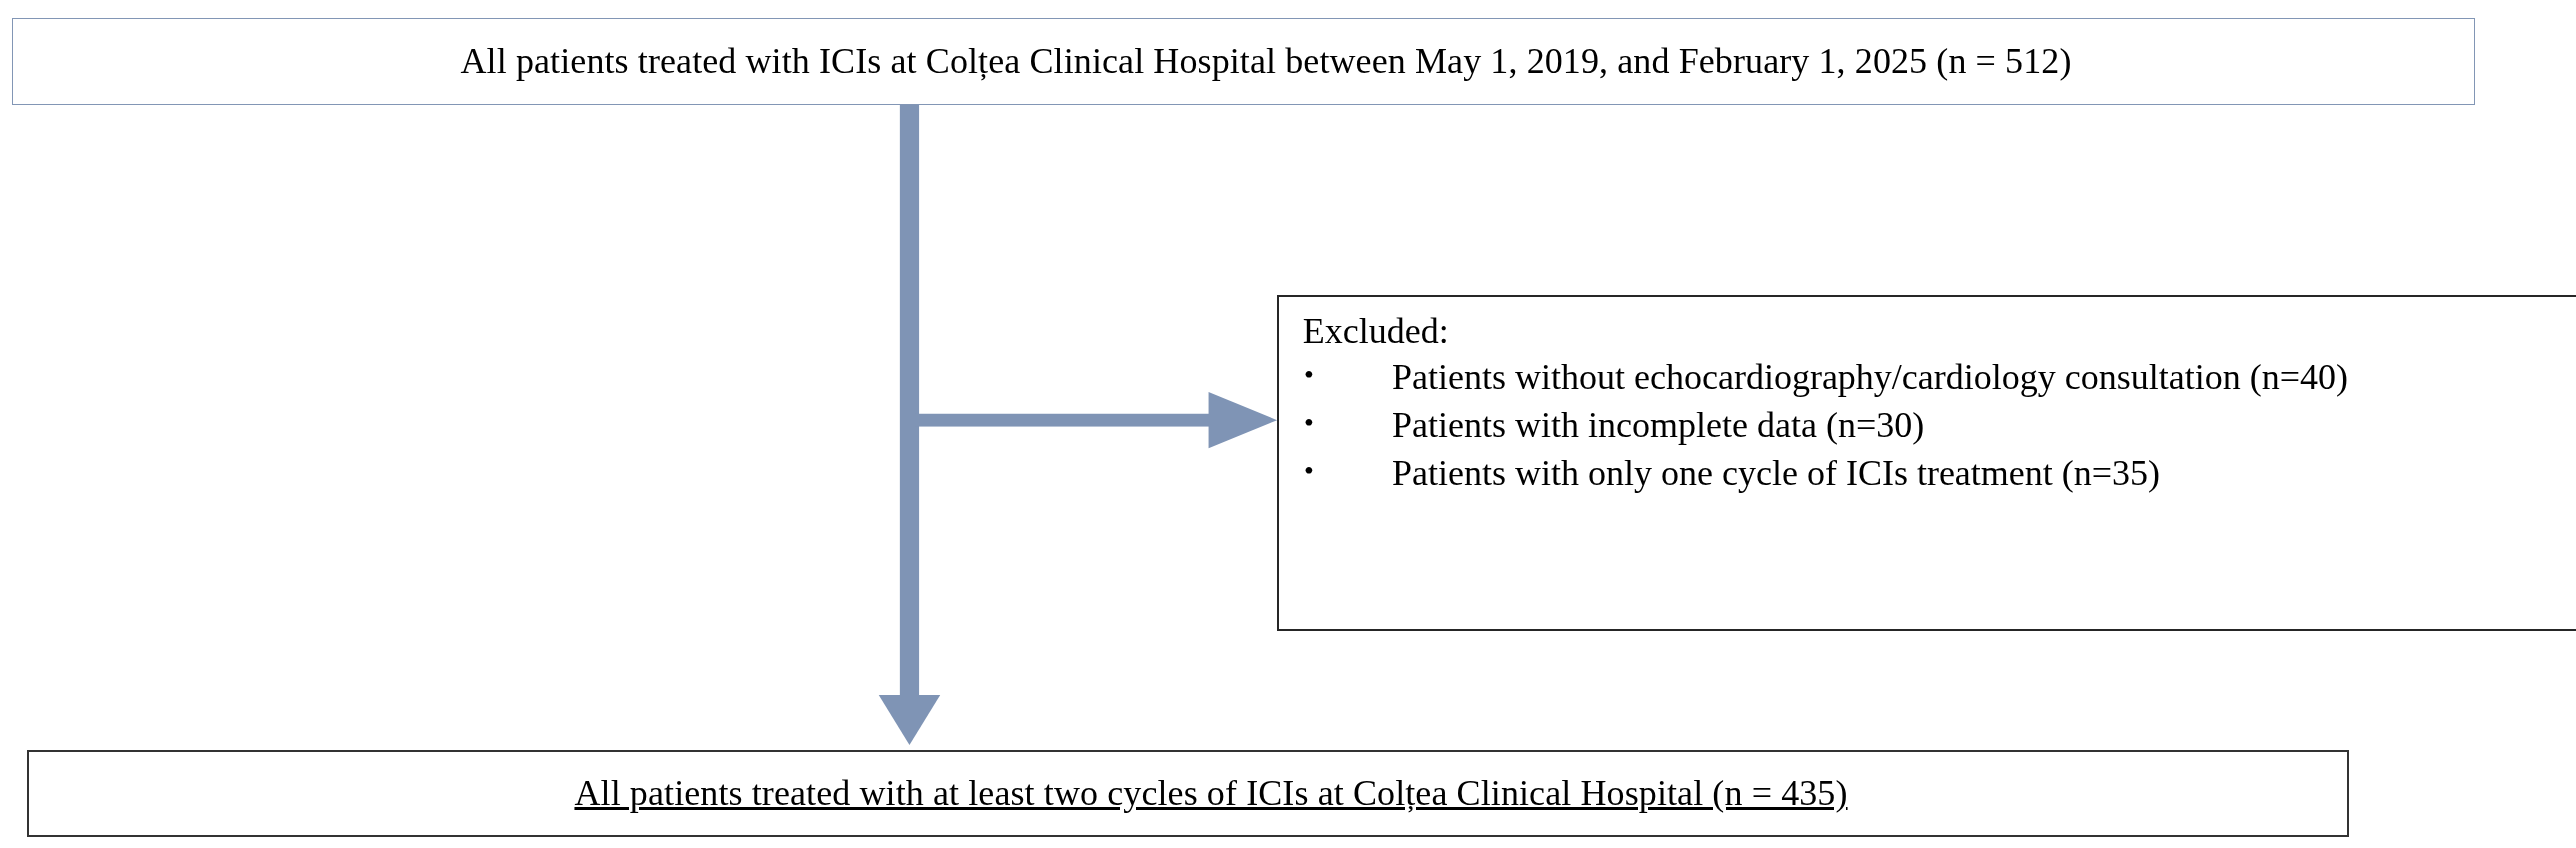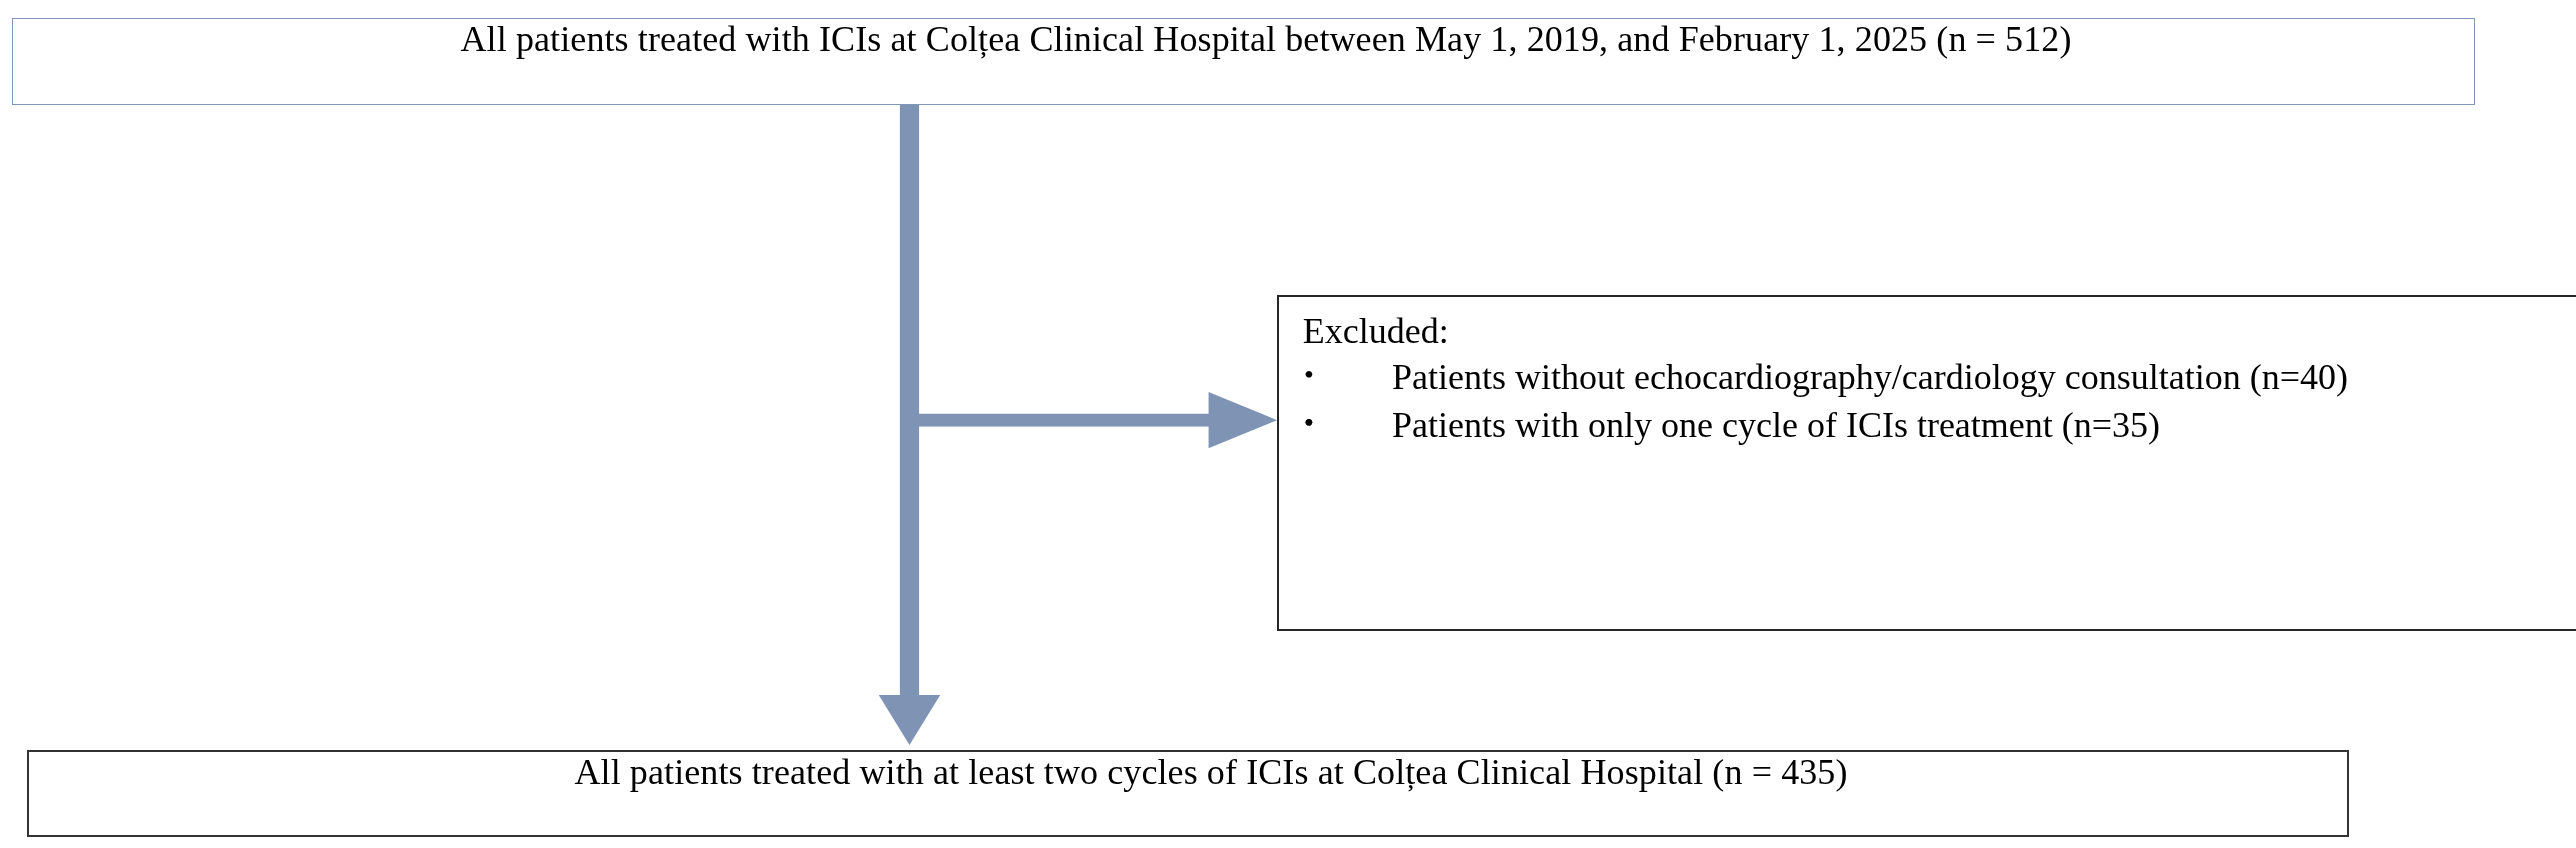--- a/index.html
+++ b/index.html
@@ -19,40 +19,41 @@
     background: #ffffff;
     overflow: hidden;
   }
 
   
   .node-box {
     position: absolute;
     background: #ffffff;
     box-sizing: border-box;
     display: flex;
-    align-items: flex-start;
+    align-items: center;
     padding-left: 46px;
   }
 
   #box-top {
     left: 11.5px;
     top: 18px;
     width: 2463px;
     height: 87px;
     border: 1.9px solid #8296b5;
     justify-content: center;
   }
 
   #box-bottom {
     left: 27px;
     top: 750px;
     width: 2322px;
     height: 87px;
     border: 2.6px solid #333333;
     justify-content: center;
+    text-decoration: underline;
   }
 
   #box-excluded {
     left: 1277px;
     top: 295px;
     width: 1523px;
     height: 336px;
     border: 2.6px solid #262626;
     align-items: flex-start;
     justify-content: flex-start;
@@ -138,20 +139,21 @@
   <div class="node-box" id="box-excluded">
     <div class="excluded-heading">Excluded:</div>
 
     <ul class="excluded-list">
       <li class="excluded-item">
         <span class="bullet">•</span>
         <span class="item-text">Patients without echocardiography/cardiology consultation (n=40)</span>
       </li>
       <li class="excluded-item">
         <span class="bullet">•</span>
+        <span class="item-text">Patients with incomplete data (n=30)</span>
       </li>
       <li class="excluded-item">
         <span class="bullet">•</span>
         <span class="item-text">Patients with only one cycle of ICIs treatment (n=35)</span>
       </li>
     </ul>
   </div>
 
   <div class="node-box" id="box-bottom">
     <span class="node-text">All patients treated with at least two cycles of ICIs at Colțea Clinical Hospital (n = 435)</span>

